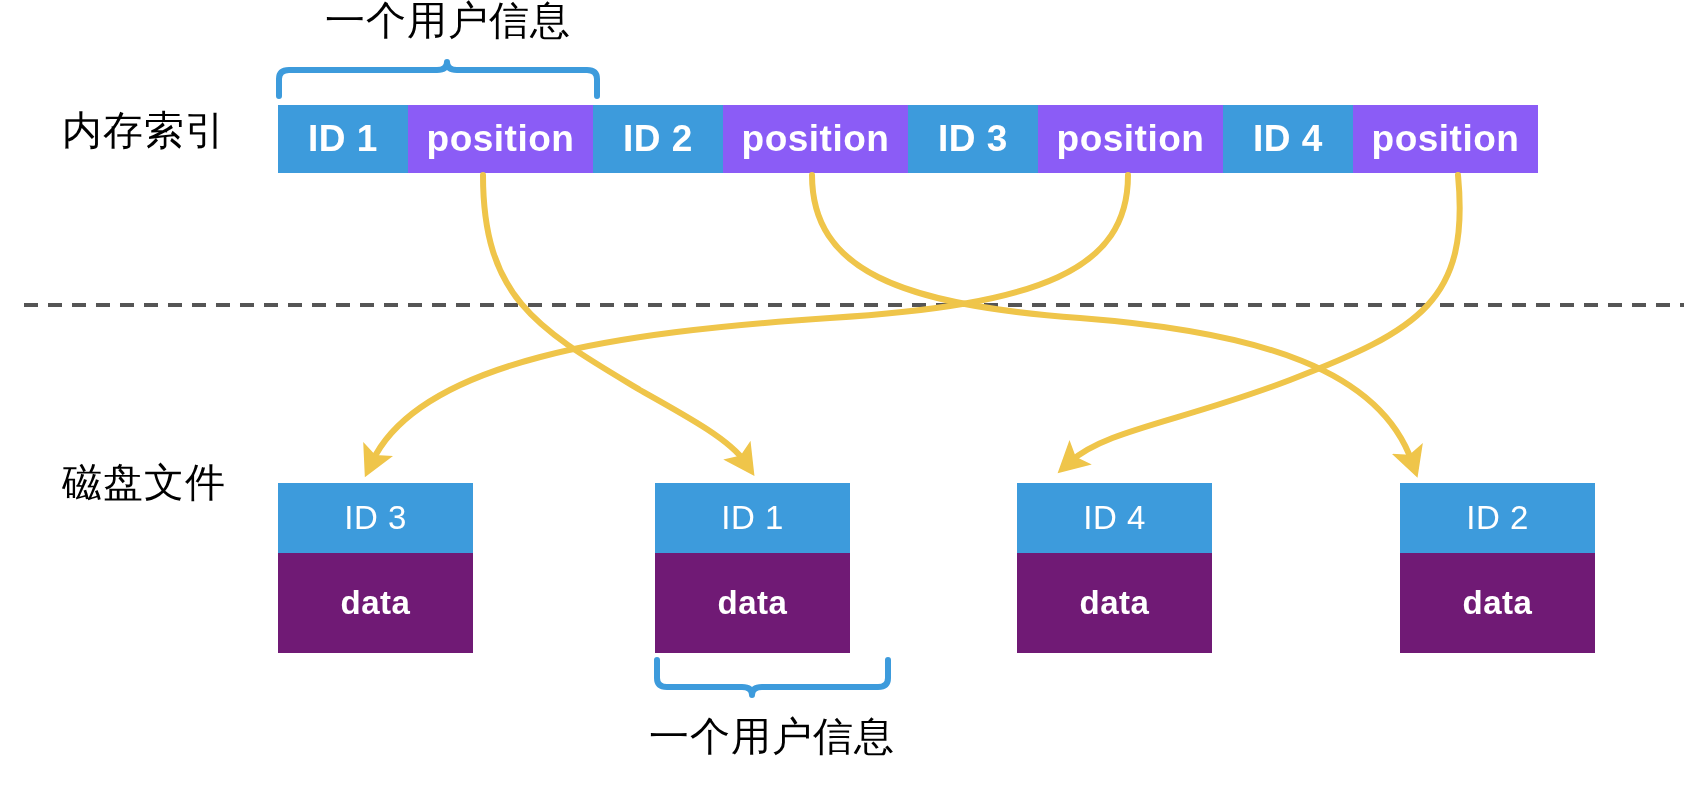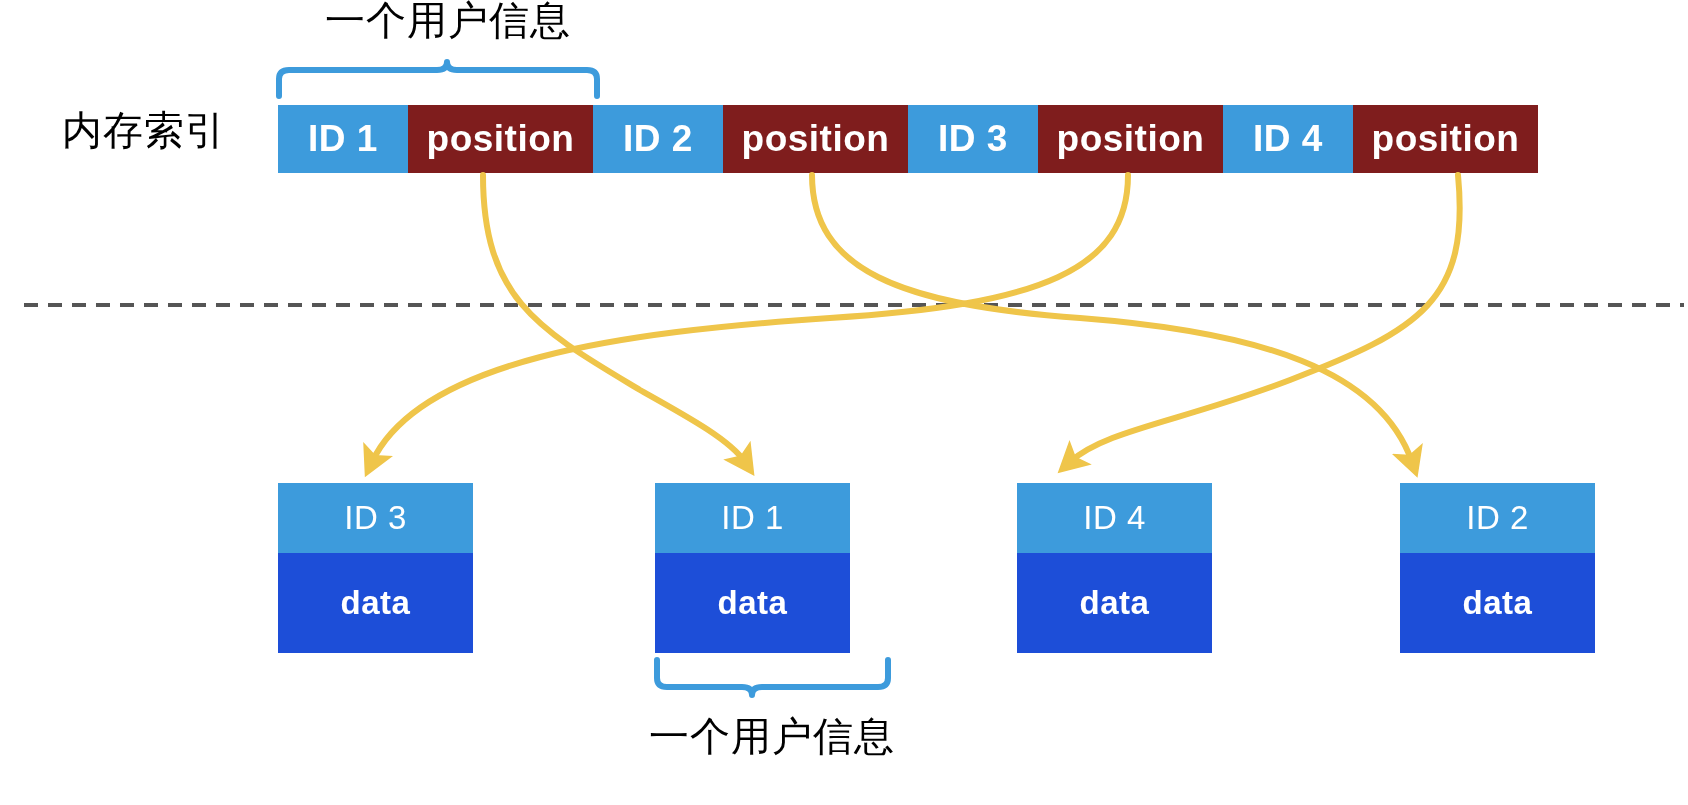--- a/index.html
+++ b/index.html
@@ -64,62 +64,63 @@
     align-items: center;
     justify-content: center;
     color: #ffffff;
     font-size: 37px;
     font-weight: 700;
     letter-spacing: 0.5px;
     height: 68px;
     box-sizing: border-box;
   }
   .seg.id  { background: #3d9bdc; width: 130px; }
-  .seg.pos { background: #7f1d1d; width: 185px; }
+  .seg.pos { background: #8b5cf6; width: 185px; }
 
   
   .disk-block {
     position: absolute;
     width: 195px;
     top: 483px;
   }
   .disk-block .hdr {
     height: 70px;
     background: #3d9bdc;
     color: #ffffff;
     font-size: 33px;
     font-weight: 400;
     display: flex;
     align-items: center;
     justify-content: center;
     letter-spacing: 0.5px;
   }
   .disk-block .body {
     height: 100px;
-    background: #1d4ed8;
+    background: #701a75;
     color: #ffffff;
     font-size: 33px;
     font-weight: 700;
     display: flex;
     align-items: center;
     justify-content: center;
     letter-spacing: 0.5px;
   }
   #disk-block-0 { left: 278px; }
   #disk-block-1 { left: 655px; }
   #disk-block-2 { left: 1017px; }
   #disk-block-3 { left: 1400px; }
 </style>
 </head>
 <body>
 
 <div id="stage">
 
   <div class="row-label" id="label-memory-index">内存索引</div>
 
+  <div class="row-label" id="label-disk-file">磁盘文件</div>
 
   <div class="brace-caption" id="caption-array-element">一个用户信息</div>
 
   <div class="brace-caption" id="caption-user-info">一个用户信息</div>
 
   <div id="index-bar">
     <div class="seg id">ID 1</div>
     <div class="seg pos">position</div>
     <div class="seg id">ID 2</div>
     <div class="seg pos">position</div>

